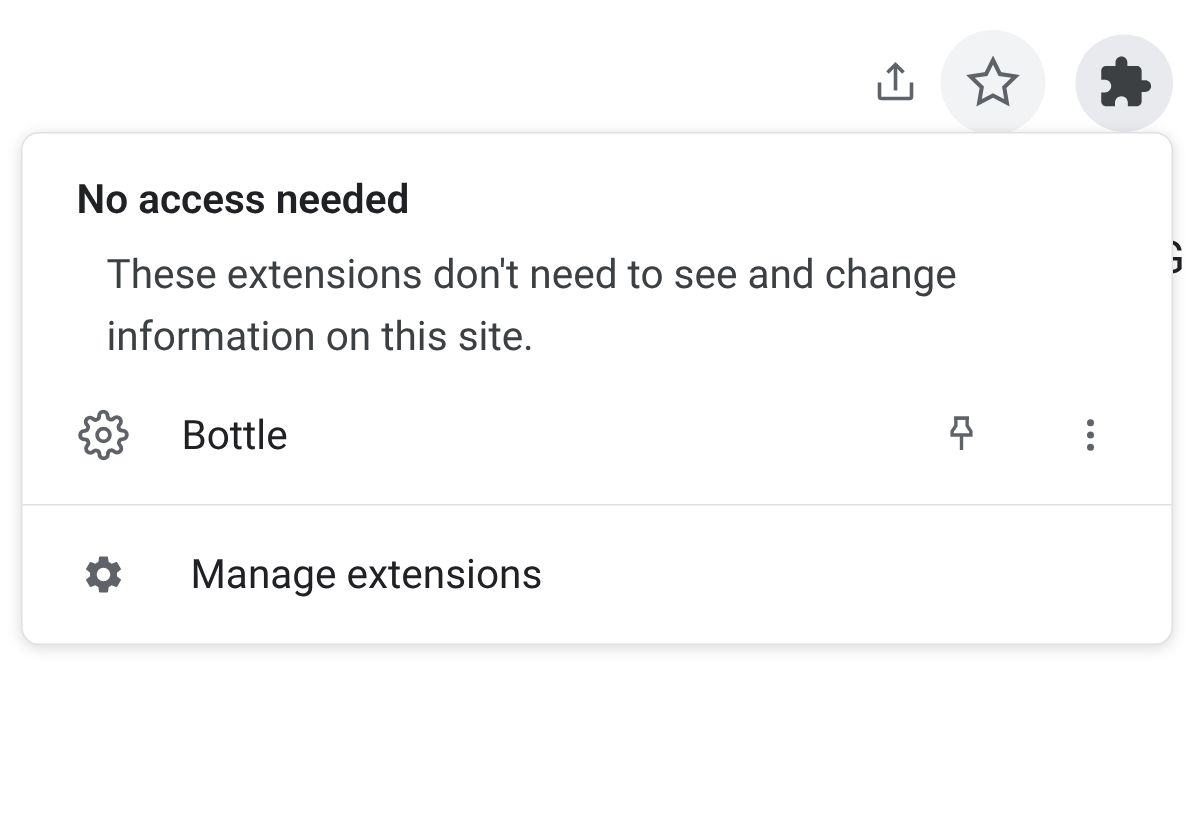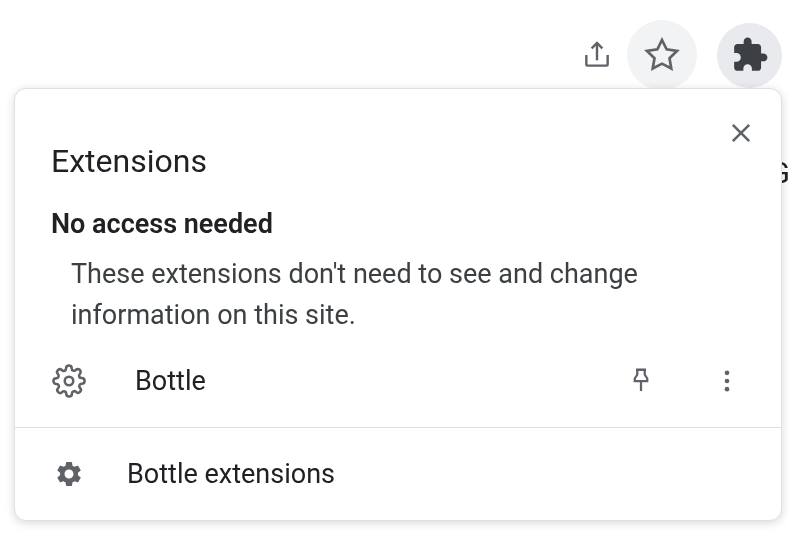--- a/index.html
+++ b/index.html
@@ -120,21 +120,21 @@
       height: 36px;
       display: flex;
       align-items: center;
       justify-content: center;
       color: #5f6368;
     }
     .ext-name {
       flex: 1;
       font-size: 27px;
       color: #202124;
-      margin-left: 18px;
+      margin-left: 4px;
     }
     .ext-action {
       width: 36px;
       height: 36px;
       display: flex;
       align-items: center;
       justify-content: center;
       color: #5f6368;
       cursor: pointer;
     }
@@ -185,29 +185,20 @@
   <div class="puzzle-btn-wrap">
     <svg width="38" height="38" viewBox="0 0 24 24" fill="#3c4043">
       <path d="M20.5 11H19V7c0-1.1-.9-2-2-2h-4V3.5C13 2.12 11.88 1 10.5 1S8 2.12 8 3.5V5H4c-1.1 0-2 .9-2 2v3.8h1.5c1.5 0 2.7 1.2 2.7 2.7S5 16.2 3.5 16.2H2V20c0 1.1.9 2 2 2h3.8v-1.5c0-1.5 1.2-2.7 2.7-2.7s2.7 1.2 2.7 2.7V22H17c1.1 0 2-.9 2-2v-4h1.5c1.38 0 2.5-1.12 2.5-2.5S21.88 11 20.5 11z"></path>
     </svg>
   </div>
 </div>
 
 <span class="letter-g">G</span>
 
 <div class="popup">
-  <div class="popup-header">
-    <div class="popup-title">Extensions</div>
-    <div class="close-btn">
-      <svg width="28" height="28" viewBox="0 0 24 24" fill="none" stroke="currentColor" stroke-width="2.2">
-        <line x1="5" y1="5" x2="19" y2="19"></line>
-        <line x1="19" y1="5" x2="5" y2="19"></line>
-      </svg>
-    </div>
-  </div>
 
   <div class="section-heading">No access needed</div>
   <div class="section-desc">These extensions don't need to see and change information on this site.</div>
 
   <div class="extension-row">
     <div class="ext-icon">
       <svg width="34" height="34" viewBox="0 0 24 24" fill="none" stroke="#5f6368" stroke-width="1.8">
         <circle cx="12" cy="12" r="3"></circle>
         <path d="M19.4 15a1.65 1.65 0 00.33 1.82l.06.06a2 2 0 01-2.83 2.83l-.06-.06a1.65 1.65 0 00-1.82-.33 1.65 1.65 0 00-1 1.51V21a2 2 0 01-4 0v-.09a1.65 1.65 0 00-1-1.51 1.65 1.65 0 00-1.82.33l-.06.06a2 2 0 01-2.83-2.83l.06-.06a1.65 1.65 0 00.33-1.82 1.65 1.65 0 00-1.51-1H3a2 2 0 010-4h.09a1.65 1.65 0 001.51-1 1.65 1.65 0 00-.33-1.82l-.06-.06a2 2 0 012.83-2.83l.06.06a1.65 1.65 0 001.82.33h0a1.65 1.65 0 001-1.51V3a2 2 0 014 0v.09a1.65 1.65 0 001 1.51h0a1.65 1.65 0 001.82-.33l.06-.06a2 2 0 012.83 2.83l-.06.06a1.65 1.65 0 00-.33 1.82v0a1.65 1.65 0 001.51 1H21a2 2 0 010 4h-.09a1.65 1.65 0 00-1.51 1z"></path>
       </svg>
@@ -230,15 +221,15 @@
   </div>
 
   <div class="divider"></div>
 
   <div class="footer-row">
     <div class="ext-icon">
       <svg width="30" height="30" viewBox="0 0 24 24" fill="#5f6368">
         <path d="M19.14 12.94c.04-.3.06-.61.06-.94 0-.32-.02-.64-.07-.94l2.03-1.58c.18-.14.23-.41.12-.61l-1.92-3.32c-.12-.22-.37-.29-.59-.22l-2.39.96c-.5-.38-1.03-.7-1.62-.94l-.36-2.54c-.04-.24-.24-.41-.48-.41h-3.84c-.24 0-.43.17-.47.41l-.36 2.54c-.59.24-1.13.57-1.62.94l-2.39-.96c-.22-.08-.47 0-.59.22L2.74 8.87c-.12.21-.08.47.12.61l2.03 1.58c-.05.3-.07.63-.07.94s.02.64.07.94l-2.03 1.58c-.18.14-.23.41-.12.61l1.92 3.32c.12.22.37.29.59.22l2.39-.96c.5.38 1.03.7 1.62.94l.36 2.54c.05.24.24.41.48.41h3.84c.24 0 .44-.17.47-.41l.36-2.54c.59-.24 1.13-.56 1.62-.94l2.39.96c.22.08.47 0 .59-.22l1.92-3.32c.12-.22.07-.47-.12-.61l-2.01-1.58zM12 15.6c-1.98 0-3.6-1.62-3.6-3.6s1.62-3.6 3.6-3.6 3.6 1.62 3.6 3.6-1.62 3.6-3.6 3.6z"></path>
       </svg>
     </div>
-    <div class="footer-label">Bottle extensions</div>
+    <div class="footer-label">Manage extensions</div>
   </div>
 </div>
 
 </body></html>

